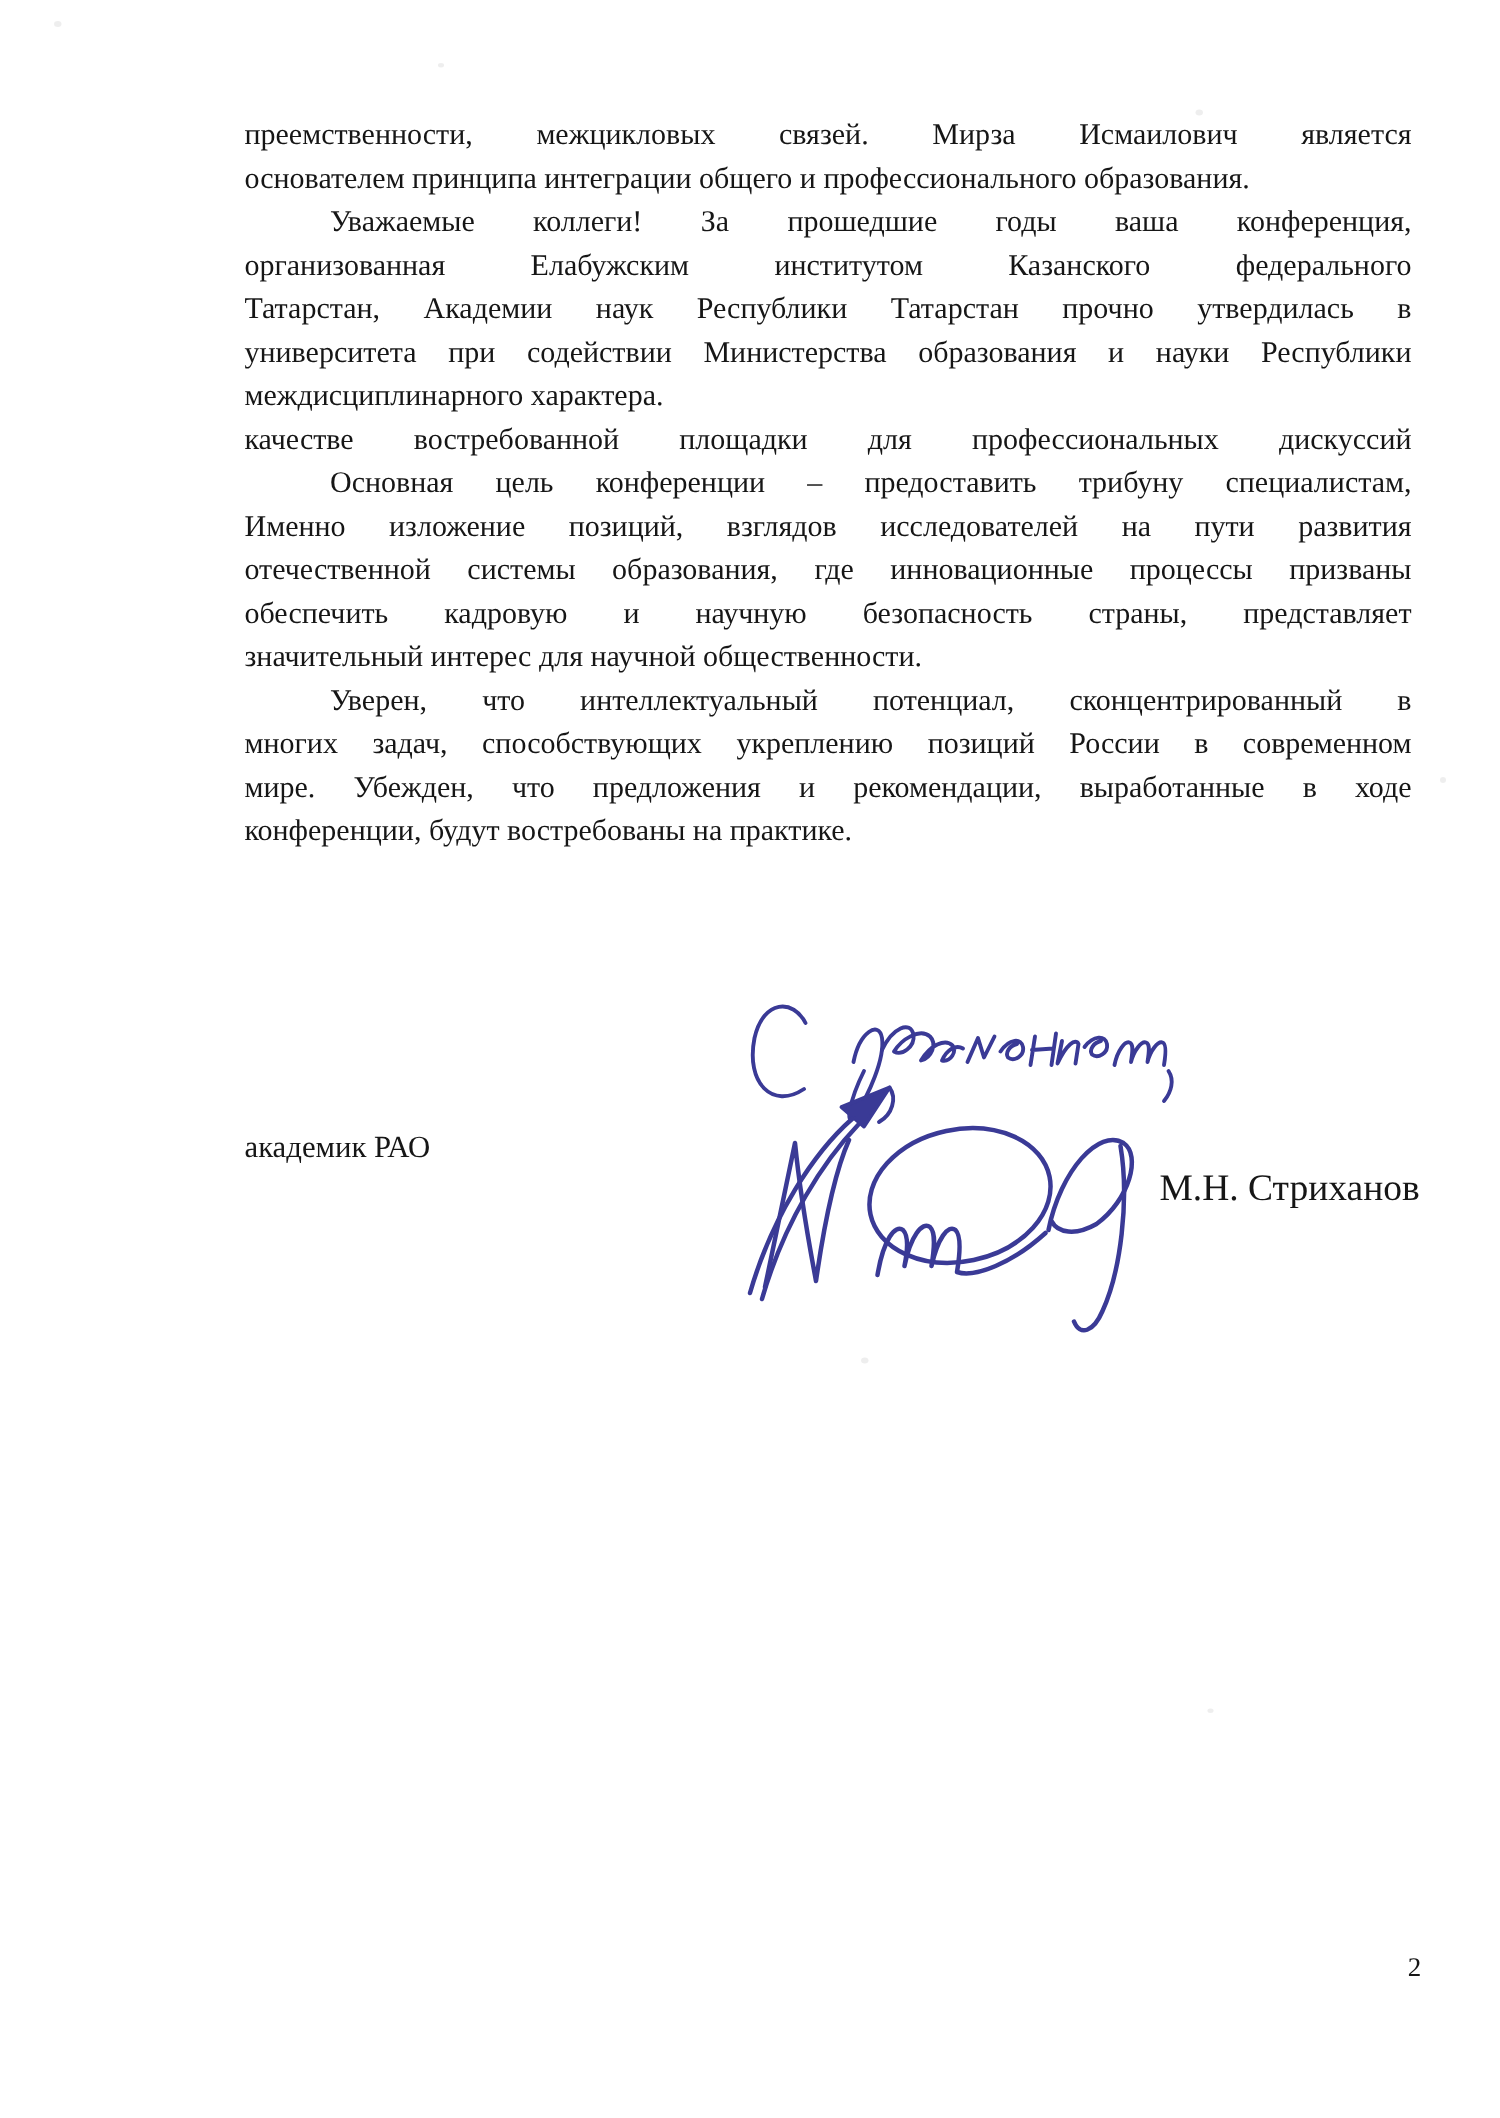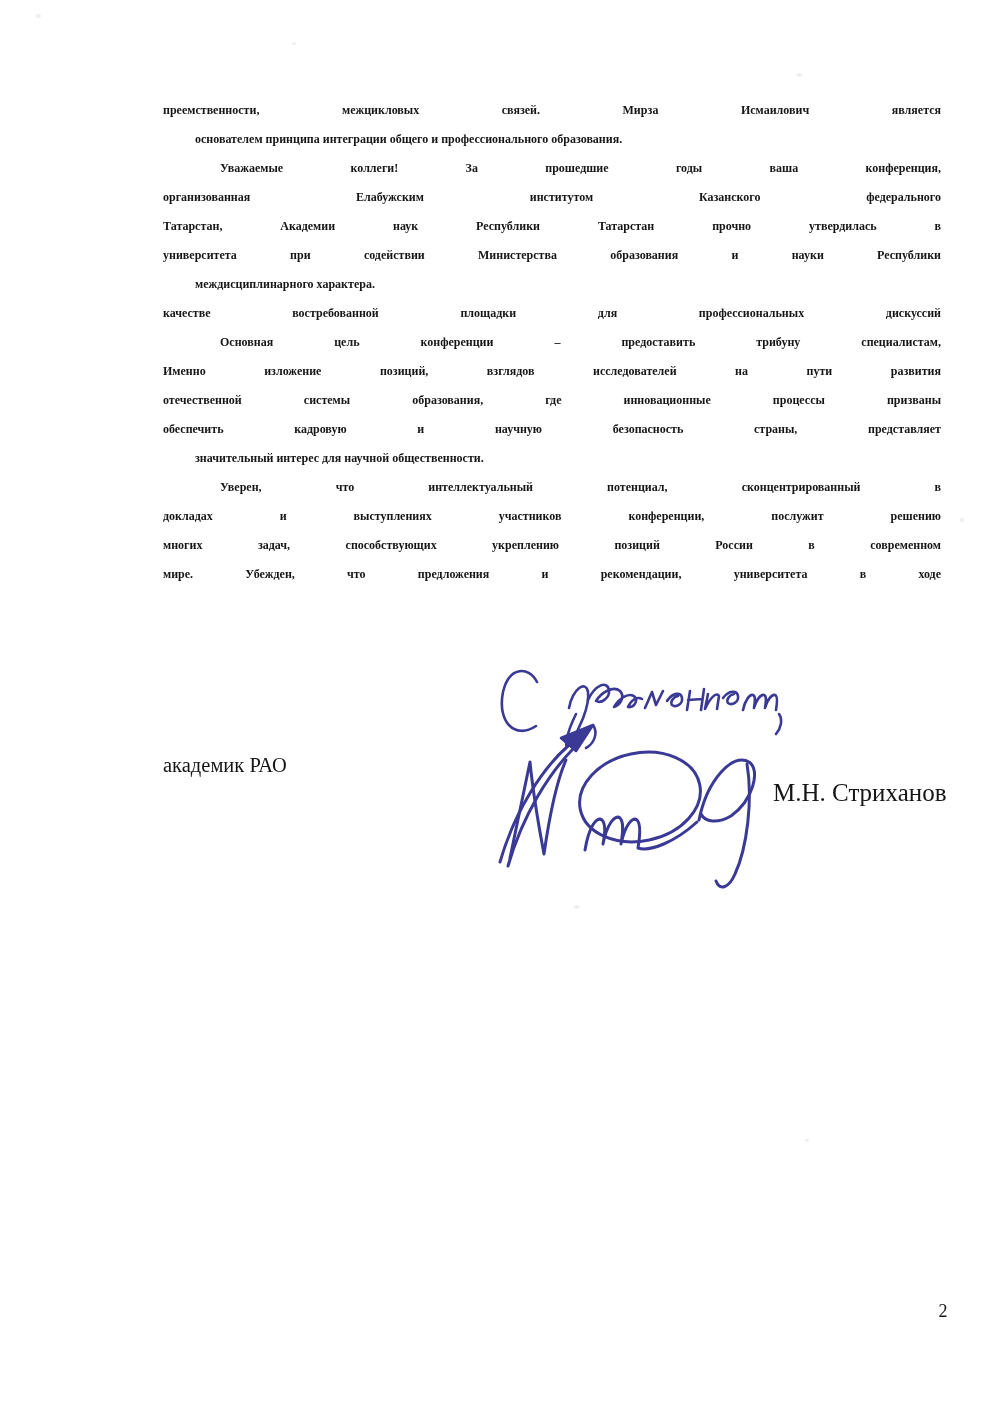--- a/index.html
+++ b/index.html
@@ -7,34 +7,33 @@
     position:relative;
     width:1000px;height:1412px;
     margin:0 auto;
     background:#ffffff;
     font-family:"Liberation Serif", serif;
     color:#161616;
     overflow:hidden;
   }
   .body-text{
     position:absolute;
-    left:163px; top:96px;
+    left:163px; top:76px;
     width:778px;
-    font-size:12px;
+    font-size:20px;
     line-height:29px;
-    font-weight:bold;
   }
   .line{
     text-align:justify;
     text-align-last:justify;
     white-space:normal;
     height:29px;
     overflow:visible;
   }
-  .line.last{ text-align-last:left;margin-left:32px; }
+  .line.last{ text-align-last:left; }
   .line.indent{ text-indent:57px; }
   .sig-left{
     position:absolute;
     left:163px; top:748px;
     font-size:20.5px;
     line-height:34px;
   }
   .sig-name{
     position:absolute;
     left:773px; top:779px;
@@ -72,23 +71,23 @@
     <div class="line">Татарстан, Академии наук Республики Татарстан прочно утвердилась в</div>
     <div class="line">университета при содействии Министерства образования и науки Республики</div>
     <div class="line last">междисциплинарного характера.</div>
     <div class="line">качестве востребованной площадки для профессиональных дискуссий</div>
     <div class="line indent">Основная цель конференции – предоставить трибуну специалистам,</div>
     <div class="line">Именно изложение позиций, взглядов исследователей на пути развития</div>
     <div class="line">отечественной системы образования, где инновационные процессы призваны</div>
     <div class="line">обеспечить кадровую и научную безопасность страны, представляет</div>
     <div class="line last">значительный интерес для научной общественности.</div>
     <div class="line indent">Уверен, что интеллектуальный потенциал, сконцентрированный в</div>
-    <div class="line">докладах и выступлениях участников конференции, послужит решению</div>
     <div class="line">многих задач, способствующих укреплению позиций России в современном</div>
-    <div class="line">мире. Убежден, что предложения и рекомендации, университета в ходе</div>
+    <div class="line">мире. Убежден, что предложения и рекомендации, выработанные в ходе</div>
+    <div class="line last">конференции, будут востребованы на практике.</div>
   </div>
 
   <div class="sig-left">
     <div>академик РАО</div>
   </div>
 
   <svg class="signature-svg" viewBox="0 0 300 245" fill="none" stroke="#3a3a96" stroke-width="2.6" stroke-linecap="round" stroke-linejoin="round" role="img" aria-label="С уважением,">
 
     <path d="M52,30 C44,14 24,14 18,40 C12,70 30,88 51,74"></path>
 

